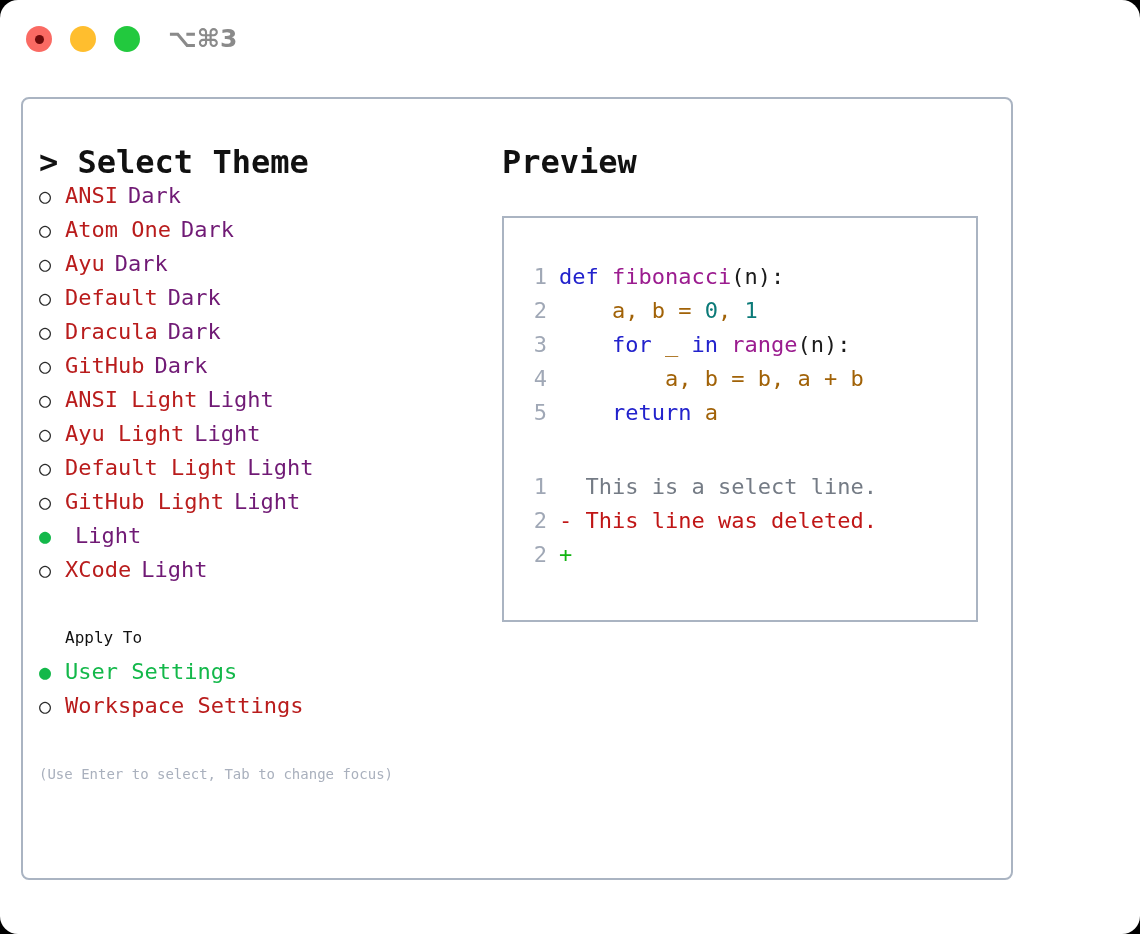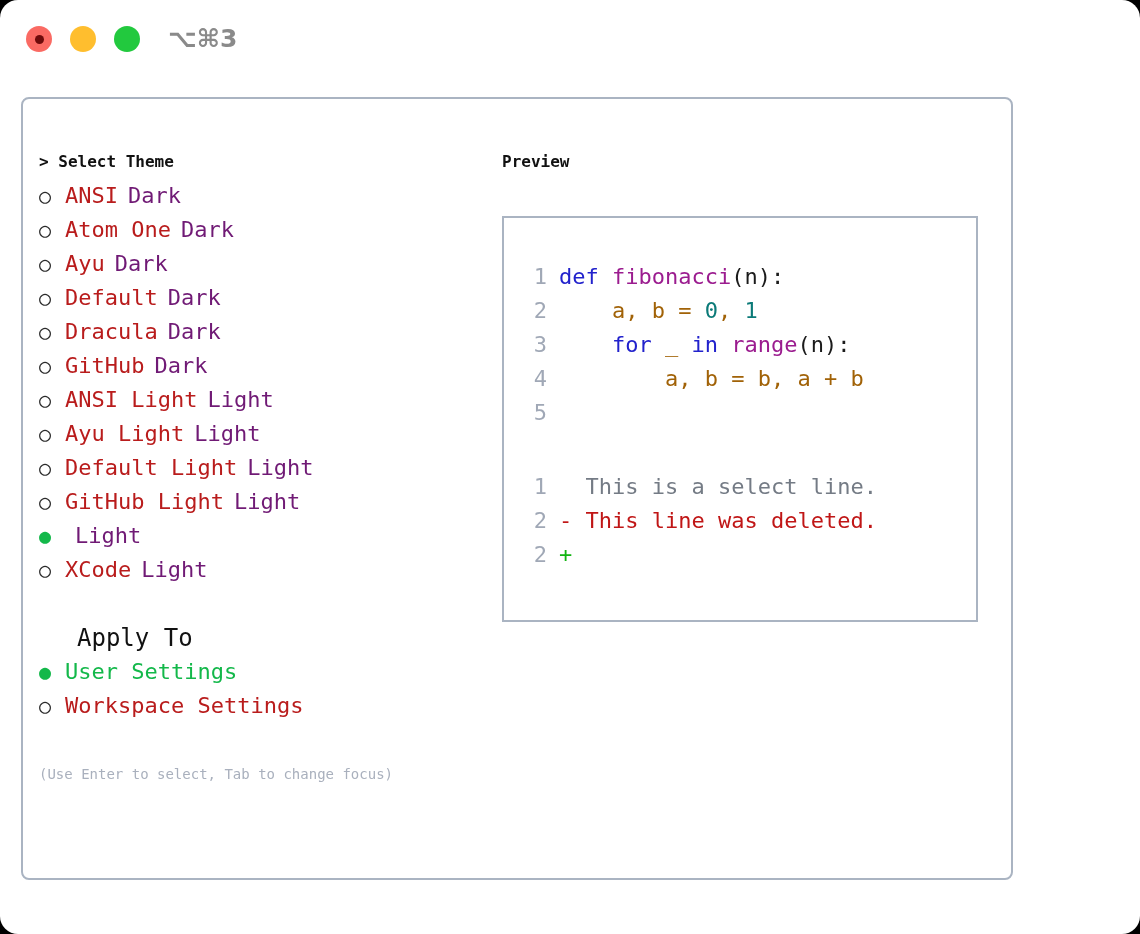--- a/index.html
+++ b/index.html
@@ -86,21 +86,21 @@
 
   
   .left-col {
     position: absolute;
     left: 16px;
     top: 46px;
     width: 440px;
   }
 
   .section-title {
-    font-size: 16px;
+    font-size: 32px;
     font-weight: bold;
     color: #111111;
     line-height: 34px;
     white-space: pre;
   }
 
   .theme-list {
     margin: 0;
     padding: 0;
     list-style: none;
@@ -121,24 +121,24 @@
   }
   .opt-bullet.selected { color: #13b84a; }
   .opt-label { color: #b91c1c; }
   .opt-label.selected { color: #13b84a; }
   .opt-variant {
     color: #701a75;
     margin-left: 10px;
   }
 
   .applyto-heading {
-    font-size: 24px;
+    font-size: 16px;
     color: #111111;
     line-height: 34px;
-    margin-left: 38px;
+    margin-left: 26px;
     margin-top: 34px;
     white-space: pre;
   }
 
   .hint {
     margin-top: 34px;
     font-size: 14px;
     color: #a9b0bd;
     line-height: 34px;
     width: 410px;
@@ -252,21 +252,21 @@
     <div class="right-col">
 
       <div class="section-title">Preview</div>
 
       <div class="preview-box">
         <div class="code-area" id="code-area">
             <div class="code-line"><span class="lineno">1</span><span class="code-text"><span class="tok-kw">def </span><span class="tok-fn">fibonacci</span><span class="tok-punc">(n):</span></span></div>
             <div class="code-line"><span class="lineno">2</span><span class="code-text"><span class="tok-txt">    a, b = </span><span class="tok-num">0</span><span class="tok-txt">, </span><span class="tok-num">1</span></span></div>
             <div class="code-line"><span class="lineno">3</span><span class="code-text"><span class="tok-txt">    </span><span class="tok-kw">for</span><span class="tok-txt"> _ </span><span class="tok-kw">in</span><span class="tok-txt"> </span><span class="tok-fn">range</span><span class="tok-punc">(n):</span></span></div>
             <div class="code-line"><span class="lineno">4</span><span class="code-text"><span class="tok-txt">        a, b = b, a + b</span></span></div>
-            <div class="code-line"><span class="lineno">5</span></div>
+            <div class="code-line"><span class="lineno">5</span><span class="code-text"><span class="tok-txt">    </span><span class="tok-kw">return</span><span class="tok-txt"> a</span></span></div>
           </div>
         <div class="diff-area" id="diff-area">
             <div class="code-line"><span class="lineno">1</span><span class="diff-ctx"> </span><span class="diff-ctx"> This is a select line.</span></div>
             <div class="code-line"><span class="lineno">2</span><span class="diff-del">-</span><span class="diff-del"> This line was deleted.</span></div>
             <div class="code-line"><span class="lineno">2</span><span class="diff-add">+</span></div>
           </div>
       </div>
     </div>
 
   </div>

